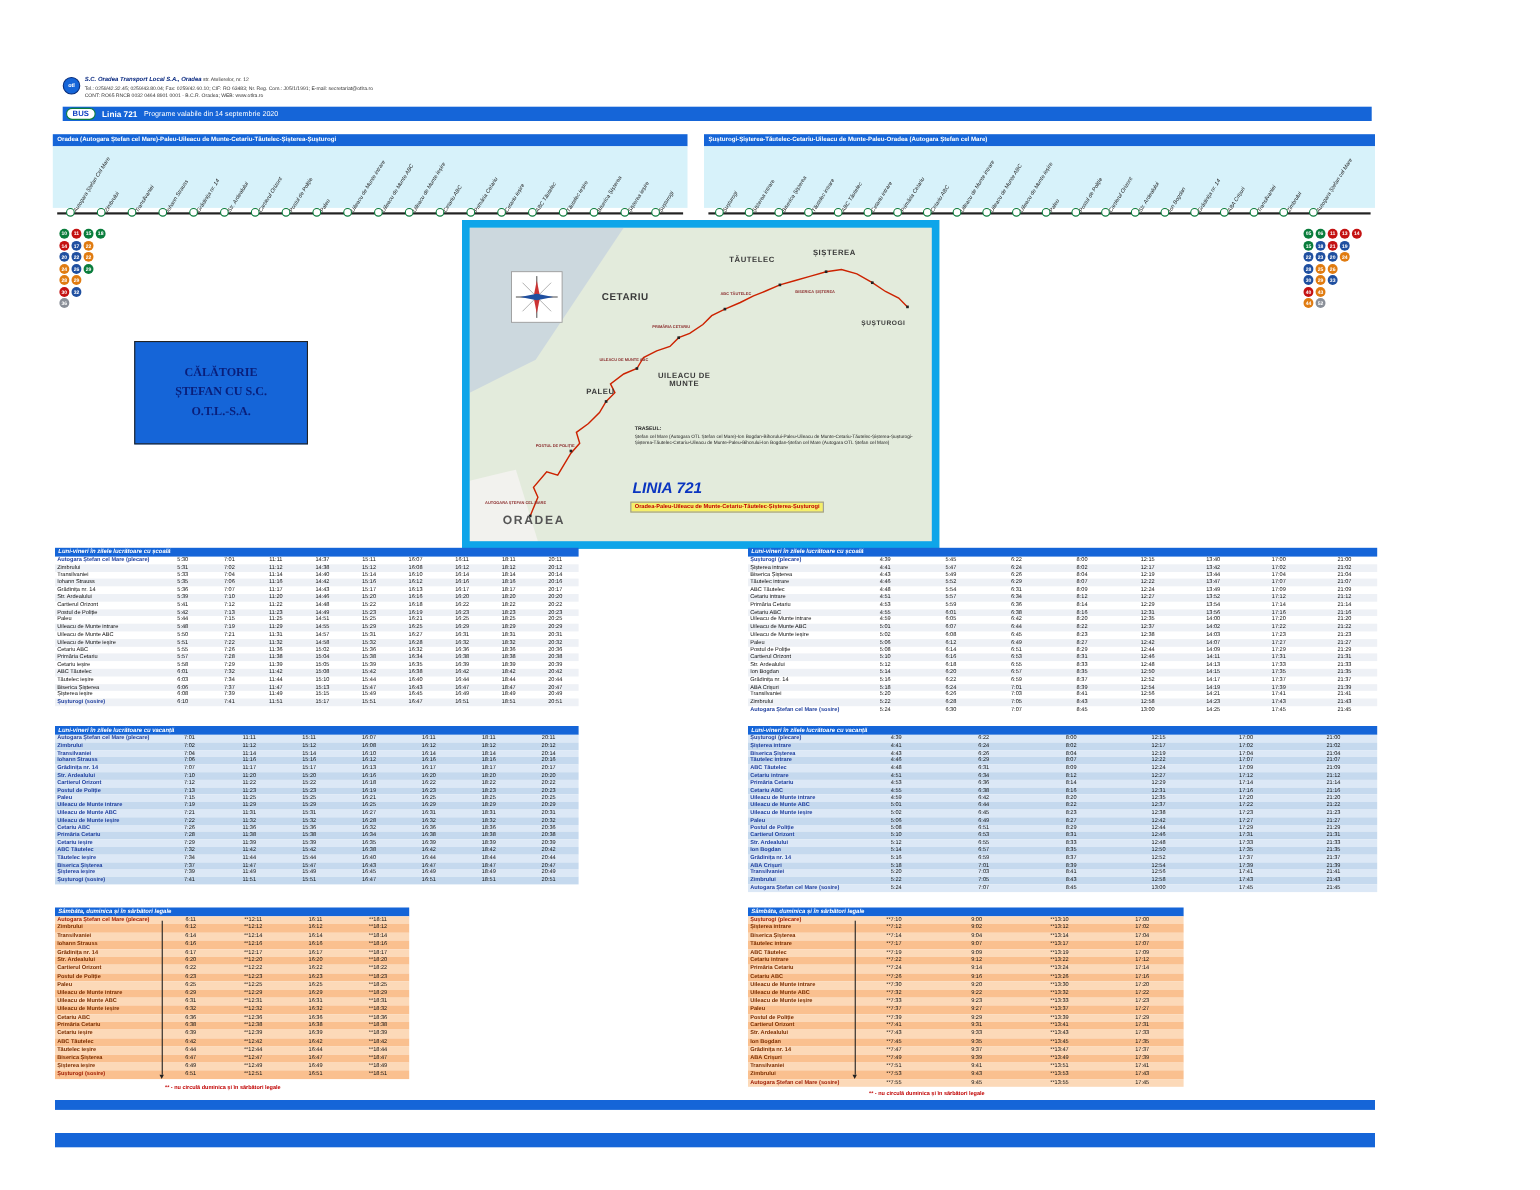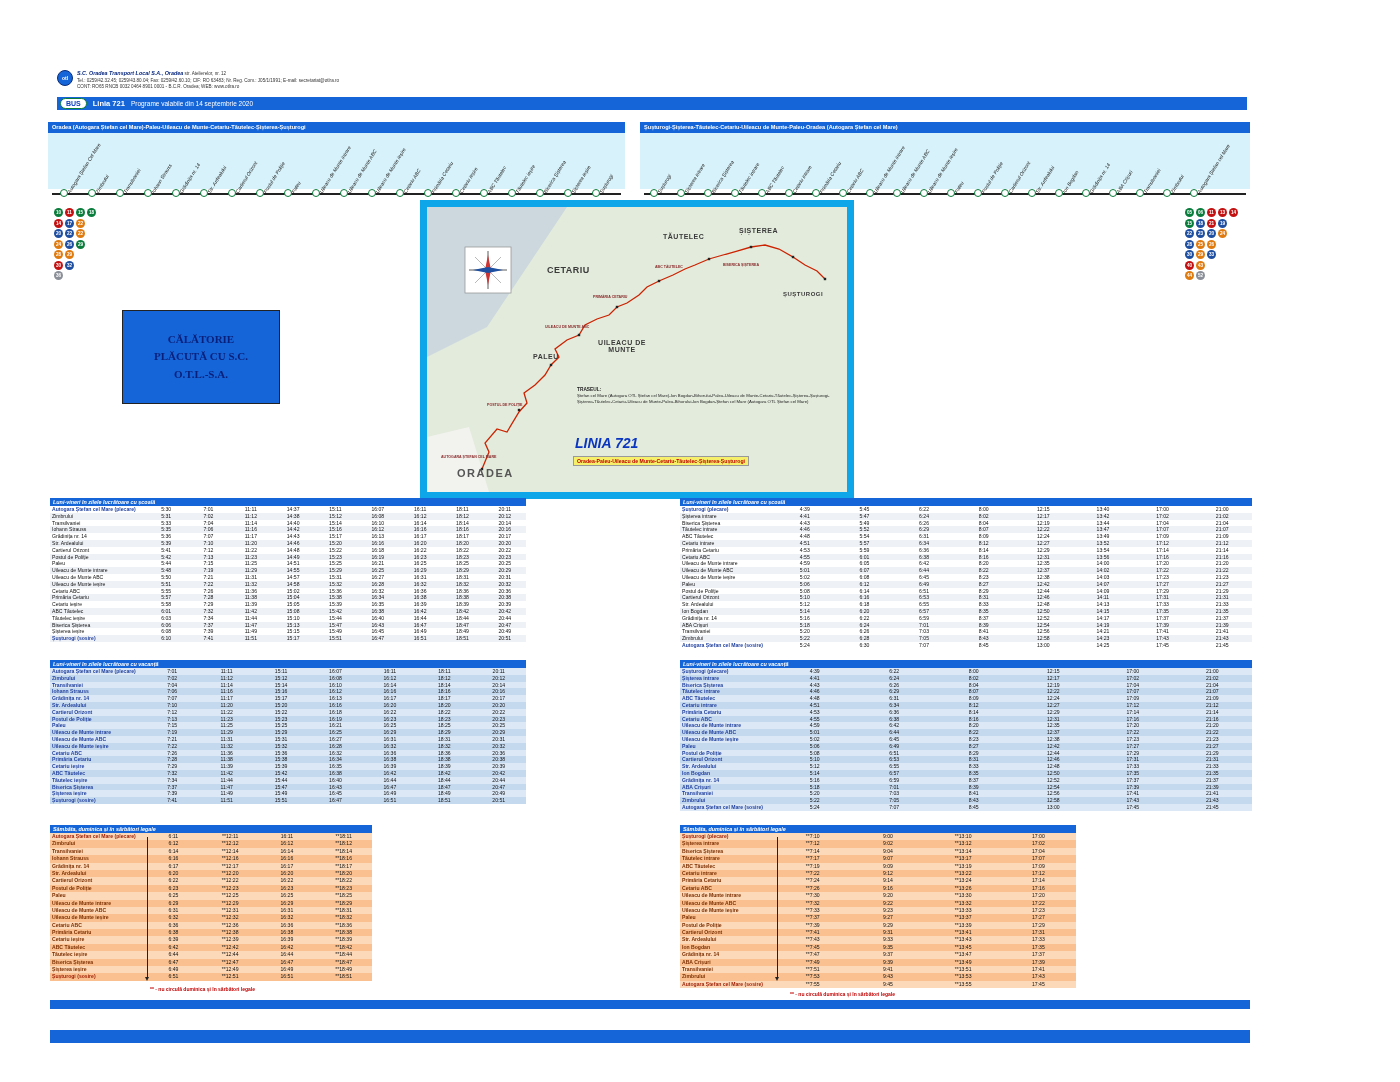--- a/index.html
+++ b/index.html
@@ -326,21 +326,21 @@
       <b>TRASEUL:</b><br>
       <span>Ștefan cel Mare (Autogara OTL Ștefan cel Mare)-Ion Bogdan-Bihorului-Paleu-Uileacu de Munte-Cetariu-Tăutelec-Șișterea-Șușturogi-Șișterea-Tăutelec-Cetariu-Uileacu de Munte-Paleu-Bihorului-Ion Bogdan-Ștefan cel Mare (Autogara OTL Ștefan cel Mare)</span>
     </div>
     <div class="linia-title">LINIA 721</div>
     <div class="linia-sub">Oradea-Paleu-Uileacu de Munte-Cetariu-Tăutelec-Șișterea-Șușturogi</div>
     <div class="oradea-label">ORADEA</div>
   </div>
 
   <div class="promo pl">
     <div>CĂLĂTORIE</div>
-    <div>PLĂCUTĂ CU  S.C.</div>
+    <div>ȘTEFAN CU  S.C.</div>
     <div>O.T.L.-S.A.</div>
   </div>
 
   <div class="tt school" style="left:50px;top:498px;width:476px;">
     <div class="tt-head">Luni-vineri în zilele lucrătoare cu școală</div>
     <div class="tt-body">
         <div class="tt-row edge">
           <span class="tt-stop">Autogara Ștefan cel Mare (plecare)</span>
           <span class="tt-cell">5:30</span>
           <span class="tt-cell">7:01</span>

